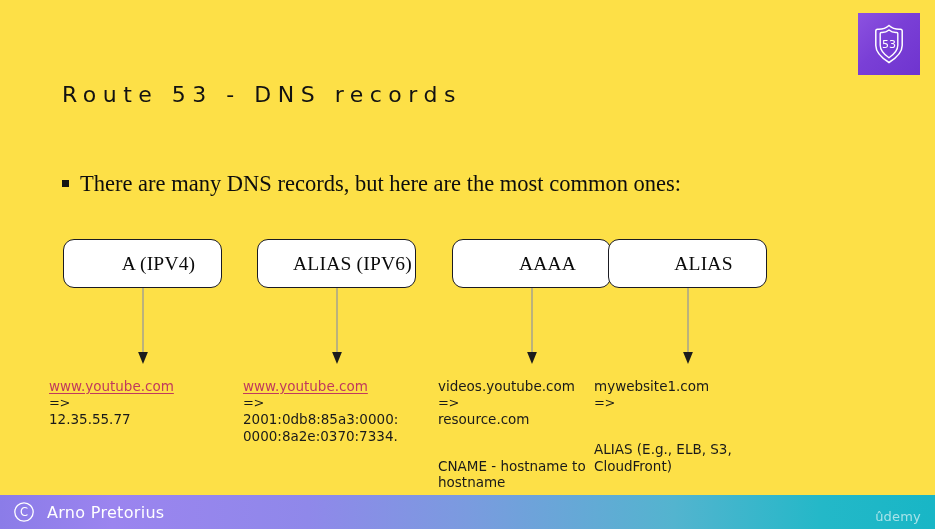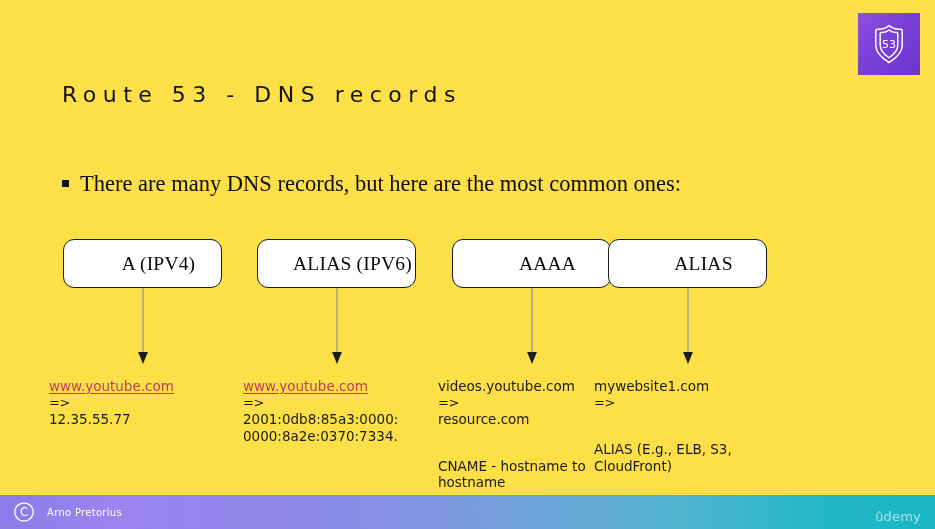--- a/index.html
+++ b/index.html
@@ -157,21 +157,21 @@
   }
   #copyright-icon {
     margin-left: 13px;
     flex: none;
     display: flex;
     align-items: center;
   }
   #footer-author {
     margin-left: 12px;
     font-family: "DejaVu Sans", sans-serif;
-    font-size: 10px;
+    font-size: 16px;
     color: #ffffff;
     letter-spacing: 0.3px;
   }
   #udemy-mark {
     position: absolute;
     right: 14px;
     bottom: 5px;
     font-family: "DejaVu Sans", sans-serif;
     font-size: 13px;
     color: rgba(255,255,255,0.62);

